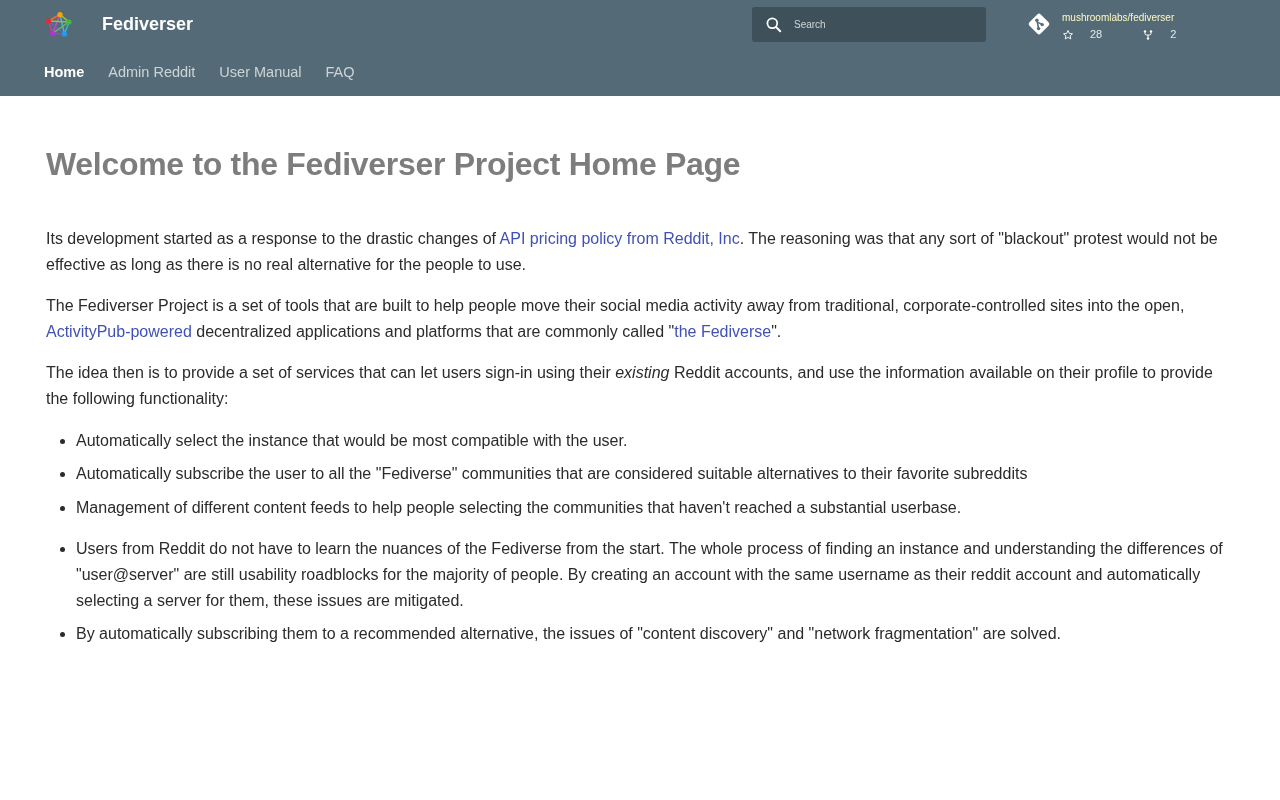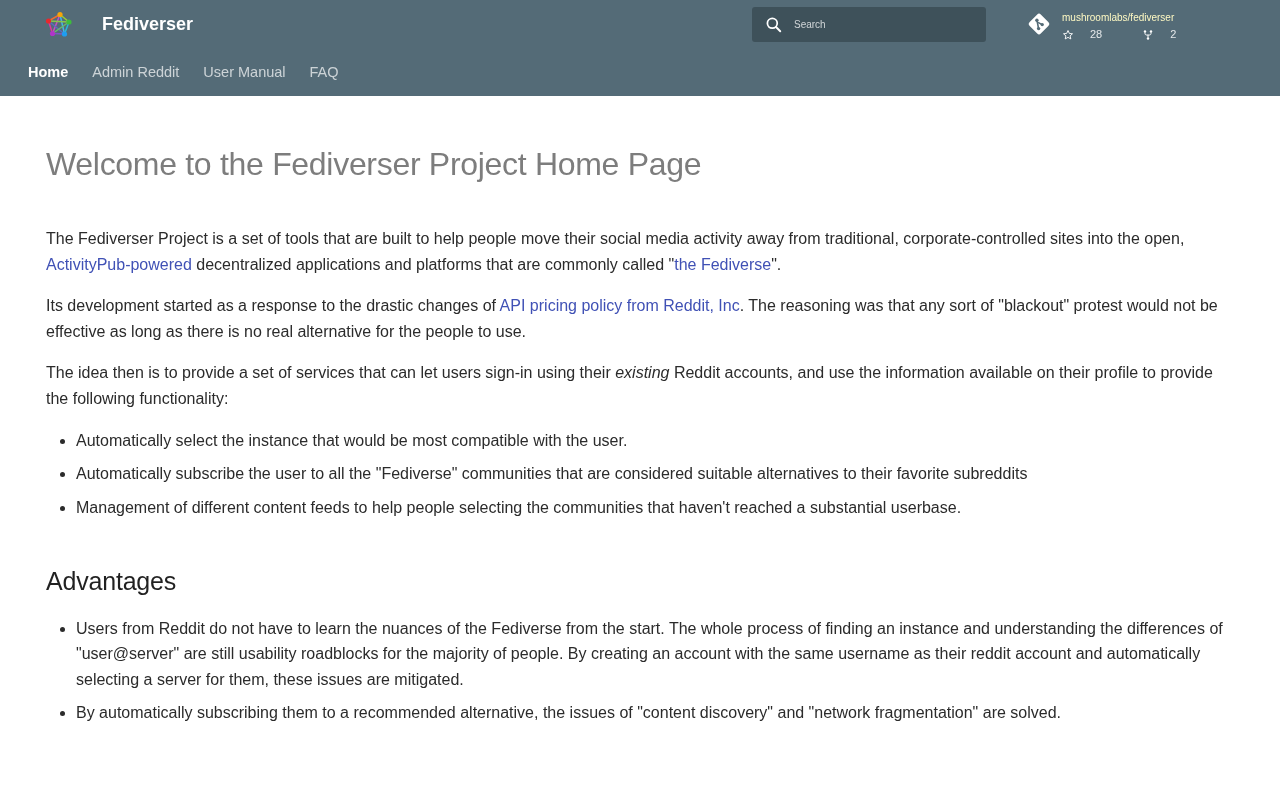--- a/index.html
+++ b/index.html
@@ -62,33 +62,33 @@
   .repo-facts {
     display: flex; align-items: center; gap: 16px;
     font-size: 11px; color: rgba(255,255,255,0.85); margin-top: 2px;
   }
   .repo-facts .mini-icon { width: 12px; height: 12px; display: inline-flex; }
   .repo-facts .fact-gap { width: 8px; }
 
   
   .tabs {
     display: flex; align-items: center; gap: 24px;
-    height: 48px; padding: 0 28px;
+    height: 48px; padding: 0 44px;
     font-size: 14.5px;
   }
   .tab {
     color: rgba(255,255,255,0.7);
     text-decoration: none; cursor: pointer; white-space: nowrap;
   }
   .tab.active { color: #ffffff; font-weight: 700; }
 
   
   main { padding: 0 46px; }
   h1 {
-    font-size: 32px; font-weight: 400;
+    font-size: 32px; font-weight: 700;
     color: var(--h1-color);
     letter-spacing: -0.3px;
     margin: 48px 0 42px 0;
     line-height: 1.25;
   }
   h2 {
     font-size: 25px; font-weight: 300;
     color: rgba(0,0,0,0.87);
     letter-spacing: -0.2px;
     margin: 46px 0 18px 0;
@@ -179,30 +179,29 @@
     <a class="tab active">Home</a>
     <a class="tab">Admin Reddit</a>
     <a class="tab">User Manual</a>
     <a class="tab">FAQ</a>
   </nav>
 </header>
 
 <main>
   <h1>Welcome to the Fediverser Project Home Page</h1>
 
+  <p>Its development started as a response to the drastic changes of <a class="inline-link">API pricing policy from Reddit, Inc</a>. The reasoning was that any sort of "blackout" protest would not be effective as long as there is no real alternative for the people to use.</p>
   <p>The Fediverser Project is a set of tools that are built to help people move their social media activity away from traditional, corporate-controlled sites into the open, <a class="inline-link">ActivityPub-powered</a> decentralized applications and platforms that are commonly called "<a class="inline-link">the Fediverse</a>".</p>
-  <p>Its development started as a response to the drastic changes of <a class="inline-link">API pricing policy from Reddit, Inc</a>. The reasoning was that any sort of "blackout" protest would not be effective as long as there is no real alternative for the people to use.</p>
   <p>The idea then is to provide a set of services that can let users sign-in using their <em>existing</em> Reddit accounts, and use the information available on their profile to provide the following functionality:</p>
 
   <ul>
     <li>Automatically select the instance that would be most compatible with the user.</li>
     <li>Automatically subscribe the user to all the "Fediverse" communities that are considered suitable alternatives to their favorite subreddits</li>
     <li>Management of different content feeds to help people selecting the communities that haven't reached a substantial userbase.</li>
   </ul>
 
-  <h2>Advantages</h2>
 
 
   <ul>
     <li>Users from Reddit do not have to learn the nuances of the Fediverse from the start. The whole process of finding an instance and understanding the differences of "user@server" are still usability roadblocks for the majority of people. By creating an account with the same username as their reddit account and automatically selecting a server for them, these issues are mitigated.</li>
     <li>By automatically subscribing them to a recommended alternative, the issues of "content discovery" and "network fragmentation" are solved.</li>
   </ul>
 </main>
 
 </body></html>

